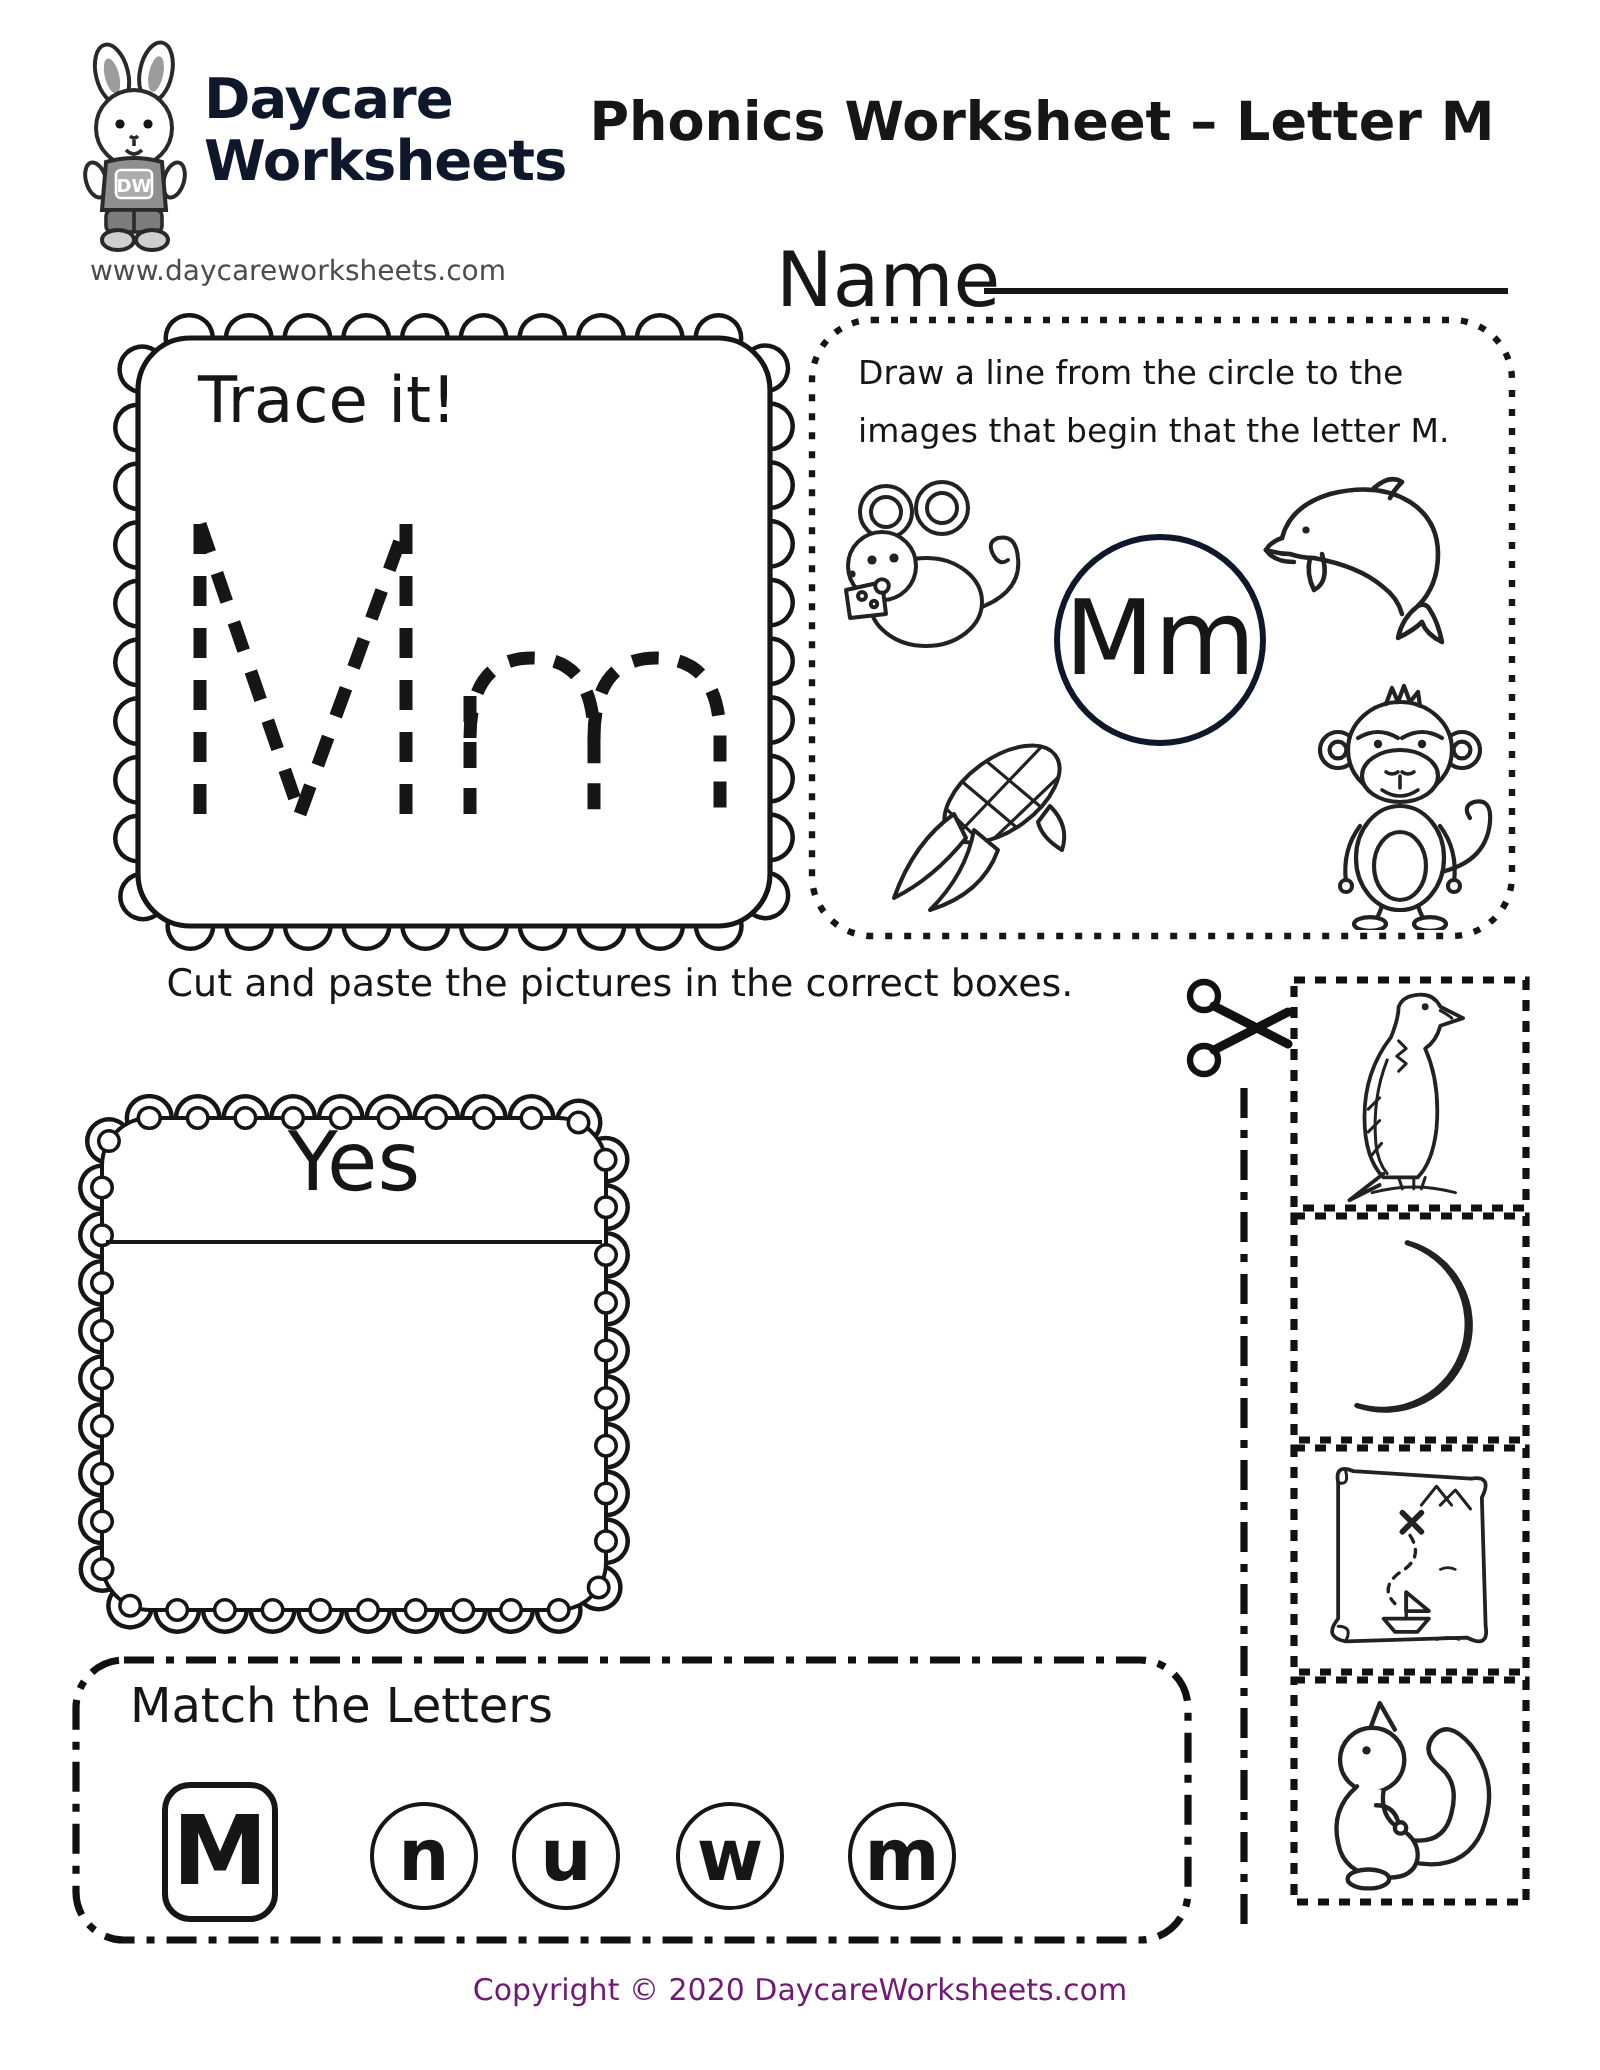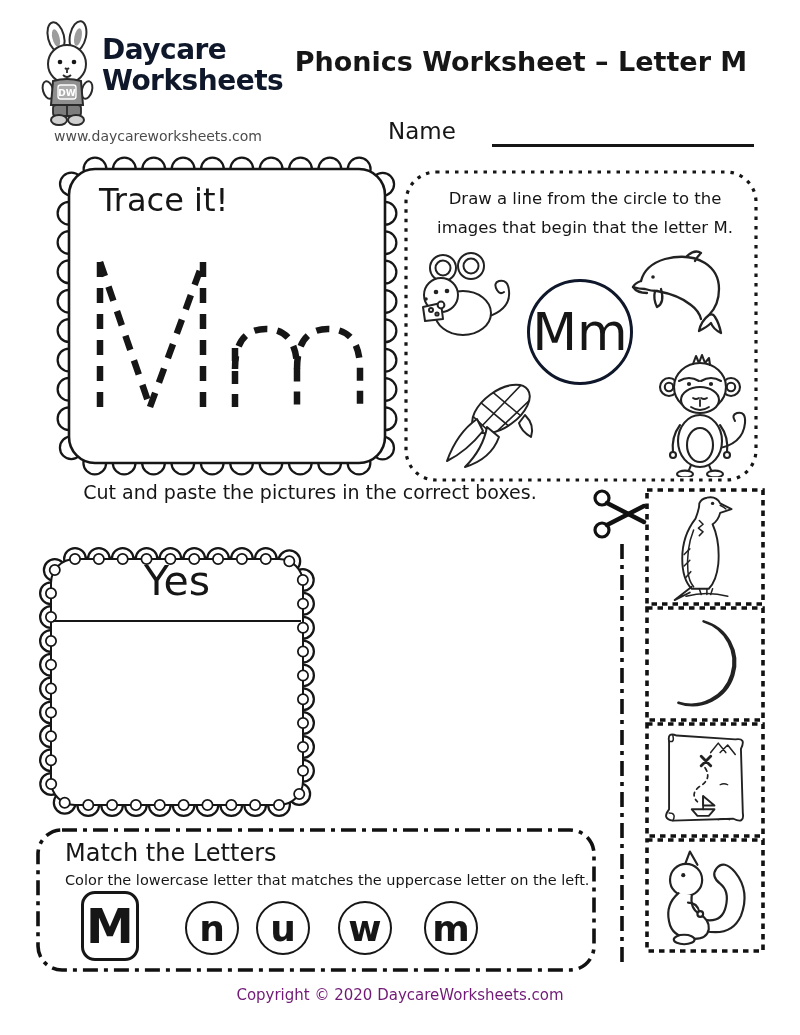--- a/index.html
+++ b/index.html
@@ -4,34 +4,34 @@
 <style>
   * { margin:0; padding:0; box-sizing:border-box; }
   body { background:#e8e8e8; font-family:"DejaVu Sans", sans-serif; }
   .page { position:relative; width:800px; height:1035px; background:#fff; margin:0 auto;
           color:#161616; overflow:hidden; }
   .abs { position:absolute; }
 
   
   .brand { position:absolute; left:102px; top:34px; color:#0f172a; font-weight:600;
            font-size:28px; line-height:1.12; letter-spacing:-0.5px; }
-  .website { position:absolute; left:36px; top:128px; width:226px; text-align:right;
+  .website { position:absolute; left:36px; top:128px; width:226px; text-align:center;
              font-size:14px; color:#4c4c4c; }
   .title { position:absolute; left:268px; top:46px; width:506px; text-align:center;
            font-size:27px; font-weight:600; }
-  .name-label { position:absolute; left:388px; top:118px; font-size:23px; font-weight:500; }
+  .name-label { position:absolute; left:388px; top:118px; font-size:38px; font-weight:500; }
   .name-line { position:absolute; left:492px; top:116px; width:262px; height:31px;
                border-bottom:3.5px solid #161616; }
 
   
   .trace-box { position:absolute; left:55px; top:155px; width:344px; height:322px; }
   .trace-heading { position:absolute; left:44px; top:26px; font-size:32px; font-weight:500; }
 
   
-  .draw-box { position:absolute; left:403px; top:169px; width:356px; height:314px;text-align:center; }
+  .draw-box { position:absolute; left:403px; top:157px; width:356px; height:314px; }
   .draw-instr { position:absolute; left:26px; top:16px; width:312px; font-size:16.5px;
                 line-height:1.75; font-weight:500; }
   .mm-circle { position:absolute; left:124px; top:110px; width:106px; height:106px;
                border:3px solid #0f172a; border-radius:50%; display:flex; align-items:center;
                justify-content:center; font-size:52px; font-weight:500; background:#fff; }
 
   
   .cut-instr { position:absolute; left:10px; top:481px; width:600px; text-align:center;
                font-size:19px; font-weight:500; }
   .question  { position:absolute; left:10px; top:503px; width:600px; text-align:center;
@@ -295,21 +295,20 @@
         <ellipse cx="28" cy="101" rx="11" ry="5"></ellipse>
       </g>
     </svg>
   </div>
 
   <div class="match-box">
     <svg width="562" height="146" viewBox="0 0 562 146">
       <rect x="3" y="3" width="556" height="140" rx="24" fill="none" stroke="#111" stroke-width="3.6" stroke-dasharray="15 6 4 6"></rect>
     </svg>
     <div class="match-heading">Match the Letters</div>
-    <div class="match-instr">Color the lowercase letter that matches the uppercase letter on the left.</div>
     <div class="upper-tile">M</div>
     <div class="opt-circle" style="left:150px;">n</div>
     <div class="opt-circle" style="left:221px;">u</div>
     <div class="opt-circle" style="left:303px;">w</div>
     <div class="opt-circle" style="left:389px;">m</div>
   </div>
 
   <div class="footer" style="top:986px;">Copyright © 2020 DaycareWorksheets.com</div>
 
 </div>

